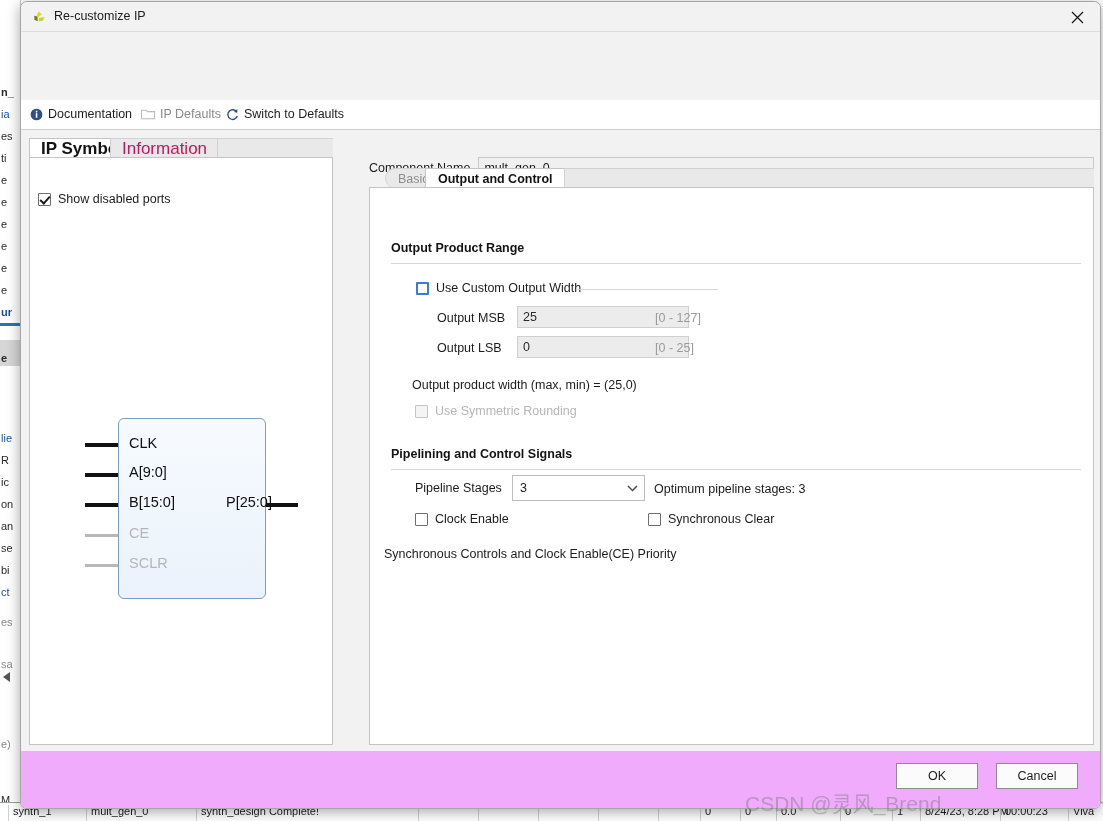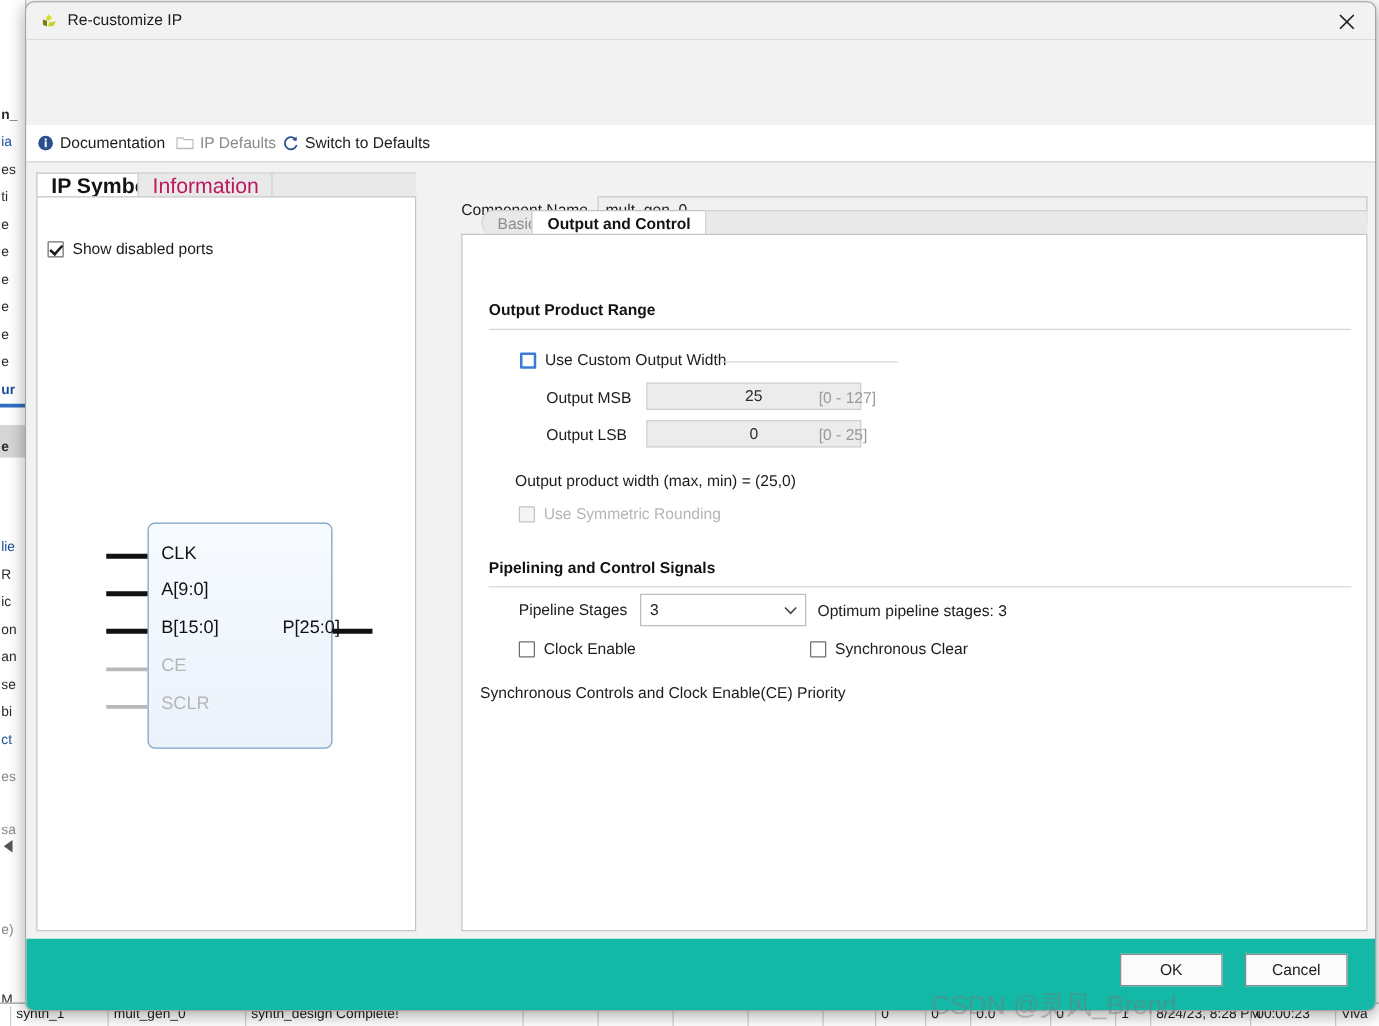--- a/index.html
+++ b/index.html
@@ -394,21 +394,20 @@
     position: absolute;
     height: 22px;
     background: #ececec;
     border: 1px solid #cfcfcf;
     box-sizing: border-box;
     font-size: 12.5px;
     color: #2a2a2a;
     padding: 0 5px;
     line-height: 20px;
     font-family: "Liberation Sans", sans-serif;
-    text-align: center;
   }
   .cbrow {
     position: absolute;
     display: flex;
     align-items: center;
     gap: 7px;
     font-size: 12.5px;
     color: #1c1c1c;
     cursor: pointer;
     white-space: nowrap;
@@ -448,21 +447,21 @@
     font-size: 12.5px;
     color: #1c1c1c;
     white-space: nowrap;
   }
 
   
   .footer {
     position: absolute;
     left: 0; bottom: 0;
     width: 1081px; height: 57px;
-    background: #14b8a6;
+    background: #f0abfc;
   }
   .dlg-btn {
     position: absolute;
     top: 12px;
     height: 26px;
     background: #fbfbfb;
     border: 1px solid #8c8c8c;
     box-sizing: border-box;
     font-size: 12.5px;
     color: #1c1c1c;

